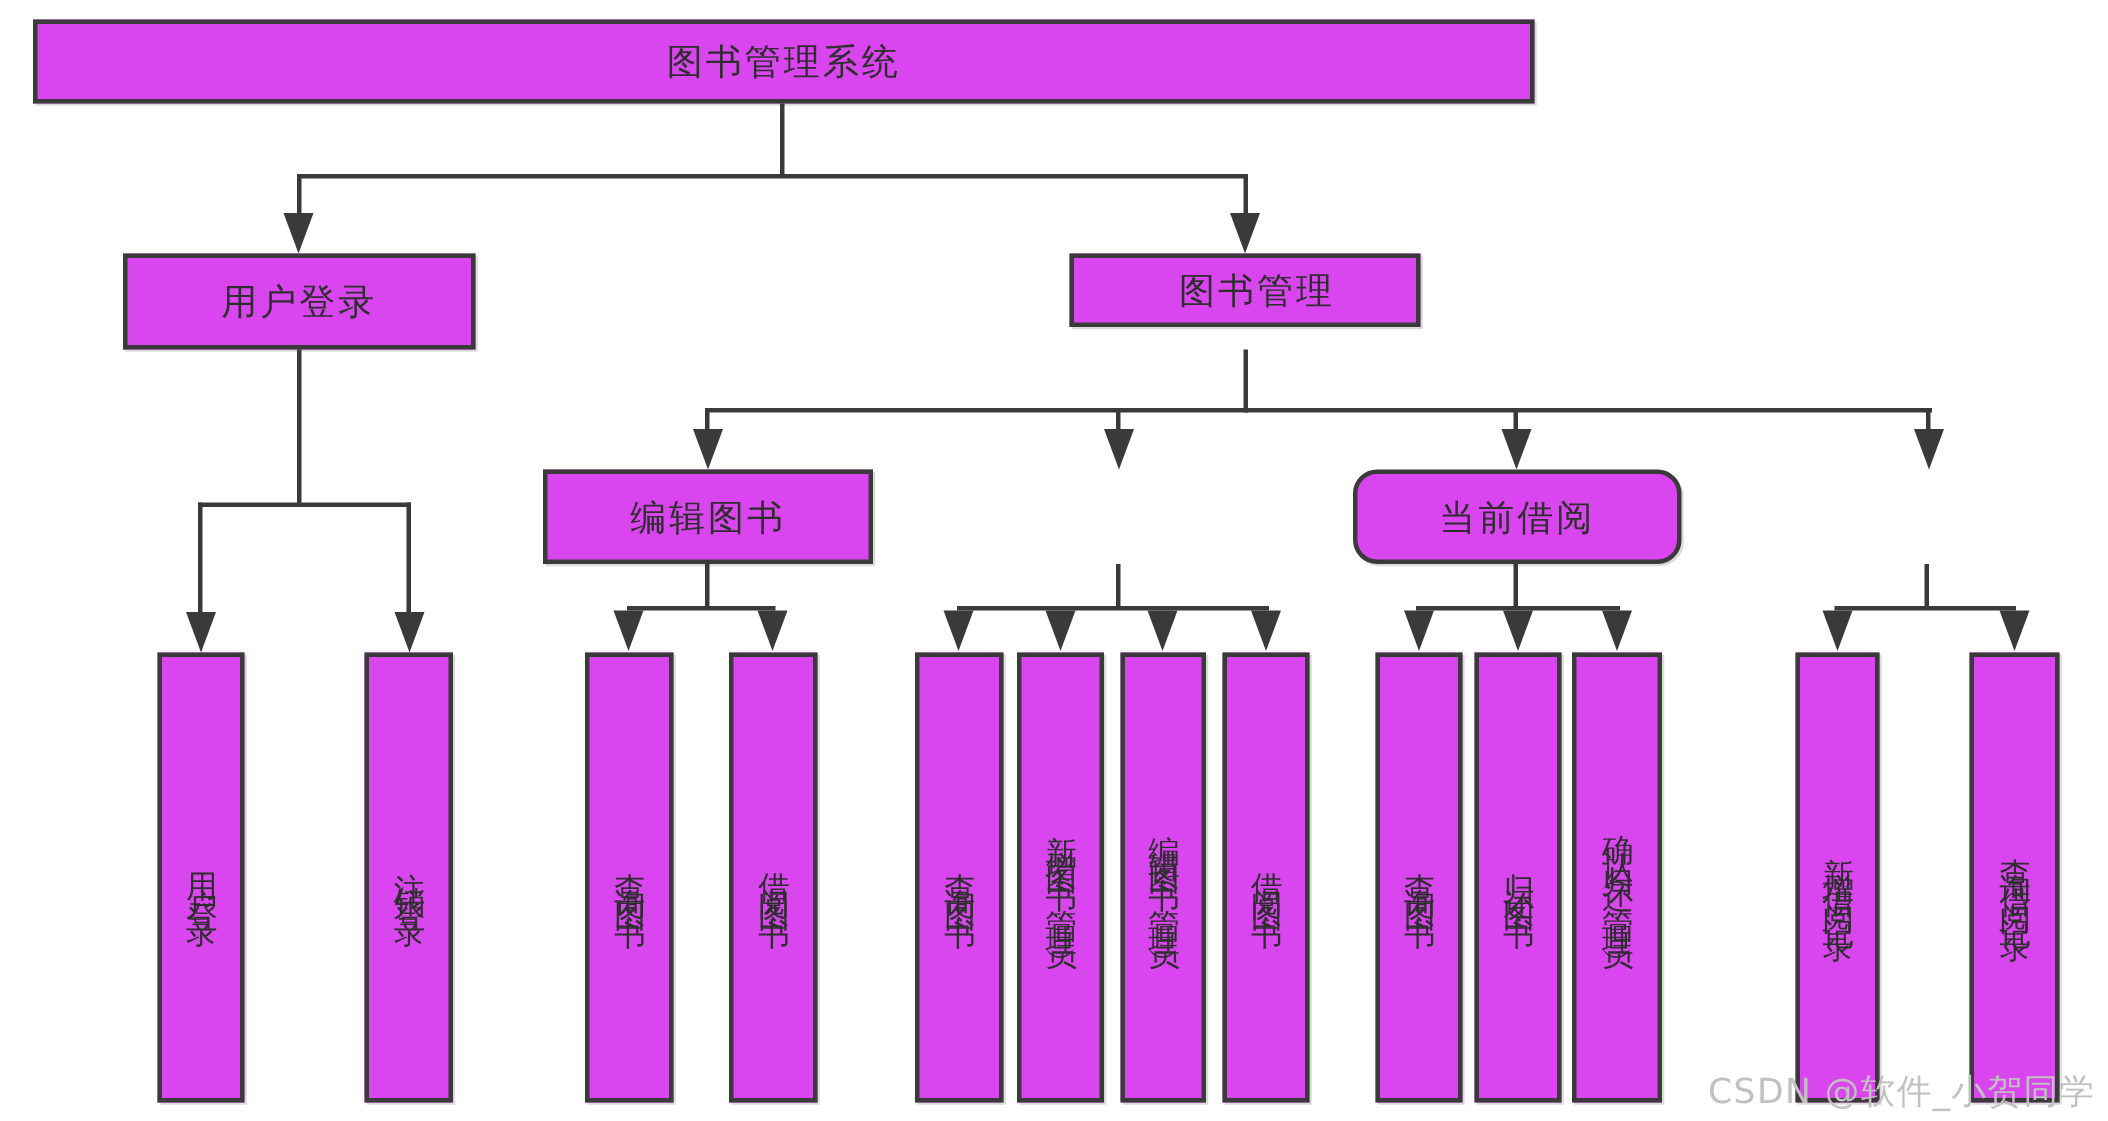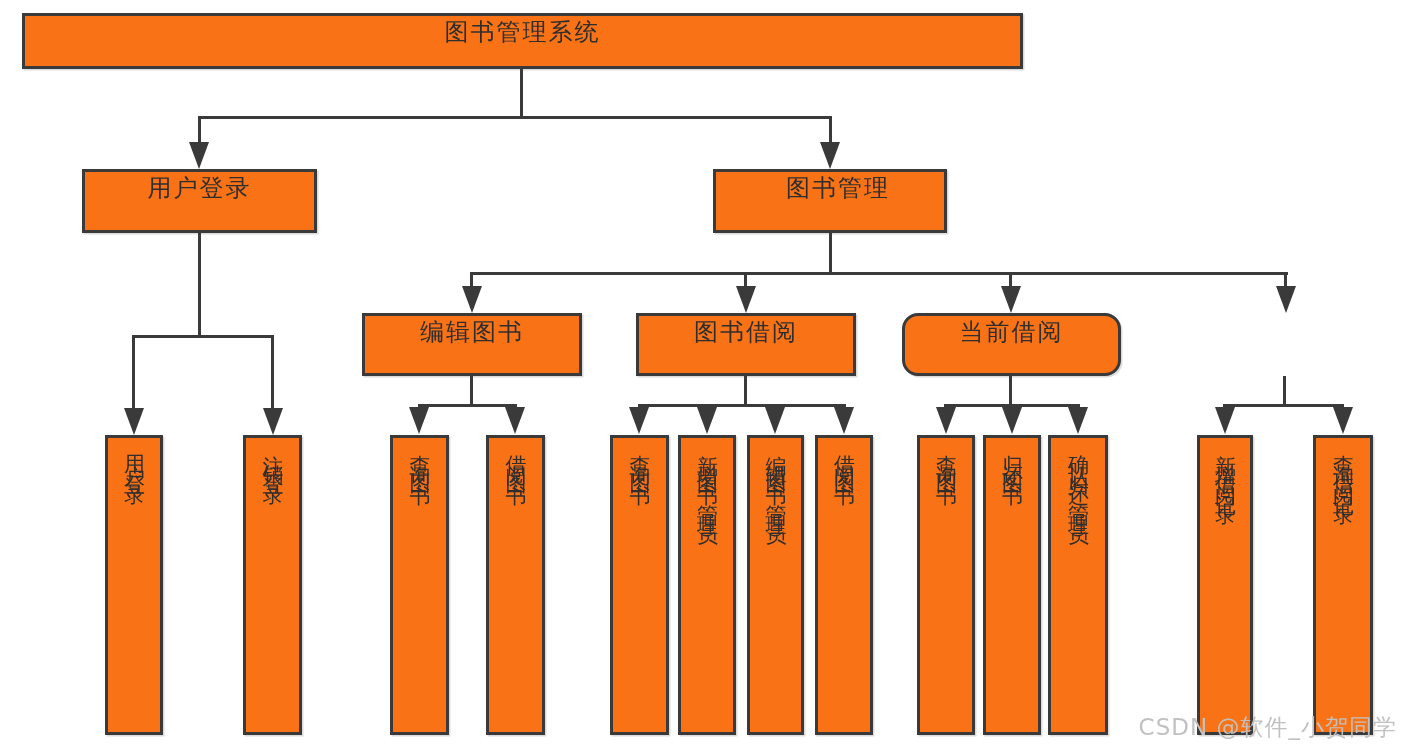--- a/index.html
+++ b/index.html
@@ -7,22 +7,22 @@
     position:relative;
     width:1405px;height:747px;
     background:#ffffff;
     font-family:"DejaVu Sans",sans-serif;
     overflow:hidden;
   }
   .box{
     position:absolute;
     box-sizing:border-box;
     border:3px solid #3a3a3a;
-    background:#f97316;
-    display:flex;justify-content:center;
+    background:#d946ef;
+    display:flex;align-items:center;justify-content:center;
     color:#2e2e2e;
     box-shadow:1.5px 1.5px 0 rgba(0,0,0,0.14);
   }
   .box .lbl{
     font-size:24px;
     letter-spacing:2px;
     white-space:nowrap;
     color:#2e2e2e;
   }
   .root .lbl,.lvl2 .lbl,.lvl3 .lbl{font-weight:400;}
@@ -62,21 +62,21 @@
   <div class="v" style="left:520px;top:69px;height:48px;"></div>
   <div class="h" style="left:198px;top:116px;width:634px;"></div>
   <div class="v" style="left:198px;top:116px;height:30px;"></div>
   <div class="arr" style="left:189px;top:142px;"></div>
   <div class="v" style="left:829px;top:116px;height:30px;"></div>
   <div class="arr" style="left:820px;top:142px;"></div>
 
   <div class="box lvl2" style="left:82px;top:169px;width:235px;height:64px;">
     <span class="lbl">用户登录</span>
   </div>
-  <div class="box lvl2" style="left:713px;top:169px;width:234px;height:64px;padding-left:16px;">
+  <div class="box lvl2" style="left:713px;top:169px;width:234px;height:49px;padding-left:16px;">
     <span class="lbl">图书管理</span>
   </div>
 
   <div class="v" style="left:198px;top:233px;height:105px;"></div>
   <div class="h" style="left:132px;top:335px;width:142px;"></div>
   <div class="v" style="left:132px;top:335px;height:76px;"></div>
   <div class="arr" style="left:124px;top:408px;"></div>
   <div class="v" style="left:271px;top:335px;height:76px;"></div>
   <div class="arr" style="left:263px;top:408px;"></div>
 
@@ -86,23 +86,20 @@
   <div class="arr" style="left:462px;top:286px;"></div>
   <div class="v" style="left:744px;top:272px;height:16px;"></div>
   <div class="arr" style="left:736px;top:286px;"></div>
   <div class="v" style="left:1009px;top:272px;height:16px;"></div>
   <div class="arr" style="left:1001px;top:286px;"></div>
   <div class="v" style="left:1284px;top:272px;height:16px;"></div>
   <div class="arr" style="left:1276px;top:286px;"></div>
 
   <div class="box lvl3" style="left:362px;top:313px;width:220px;height:63px;">
     <span class="lbl">编辑图书</span>
-  </div>
-  <div class="box lvl3" style="left:636px;top:313px;width:220px;height:63px;">
-    <span class="lbl">图书借阅</span>
   </div>
   <div class="box lvl3" style="left:902px;top:313px;width:219px;height:63px;border-radius:16px;">
     <span class="lbl">当前借阅</span>
   </div>
 
   <div class="v" style="left:470px;top:376px;height:30px;"></div>
   <div class="h" style="left:418px;top:404px;width:99px;"></div>
   <div class="arr" style="left:409px;top:407px;"></div>
   <div class="arr" style="left:505px;top:407px;"></div>
 

